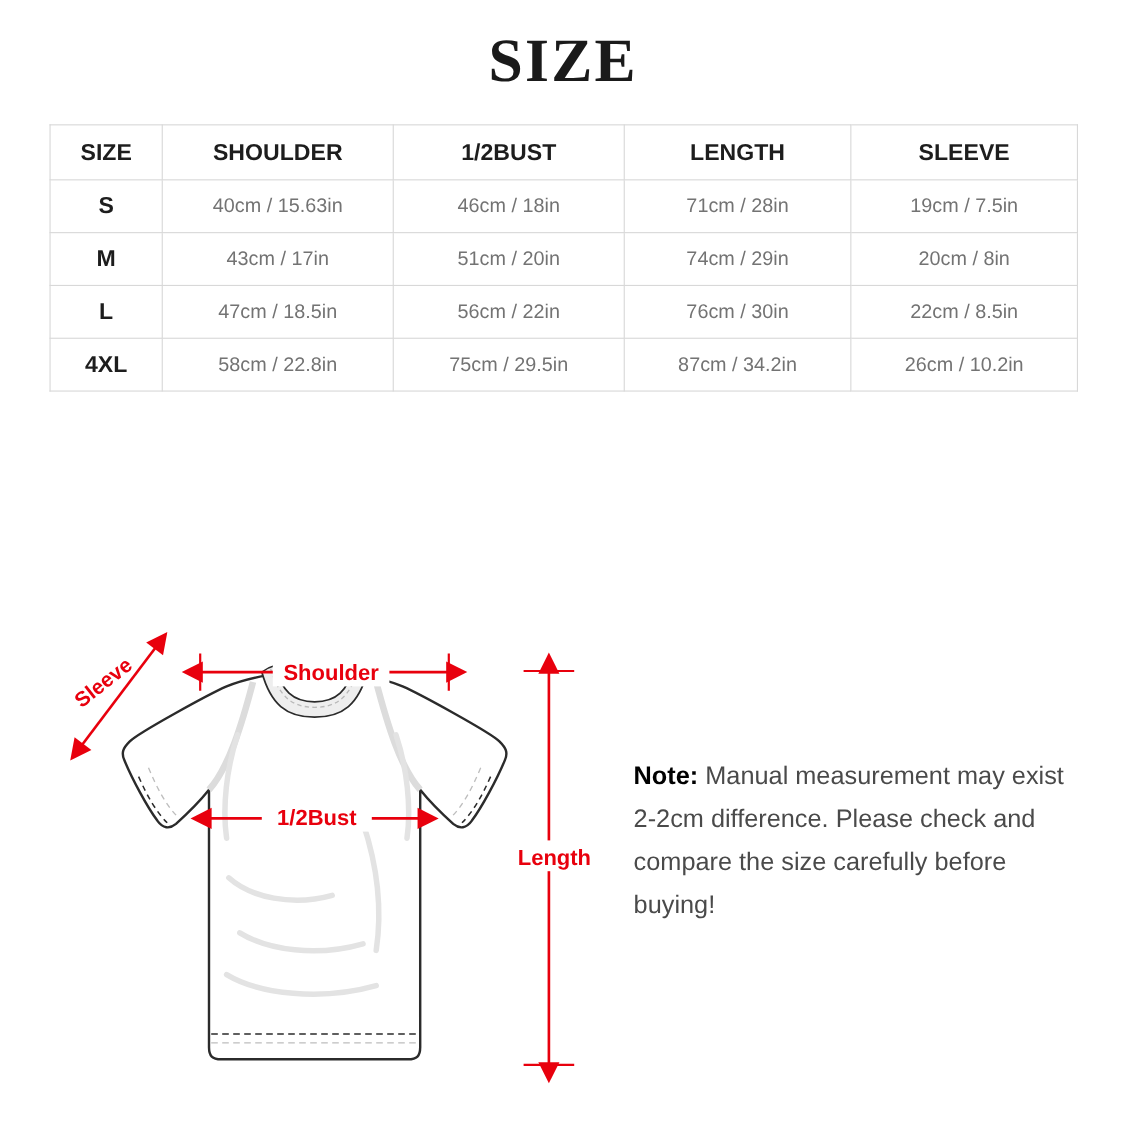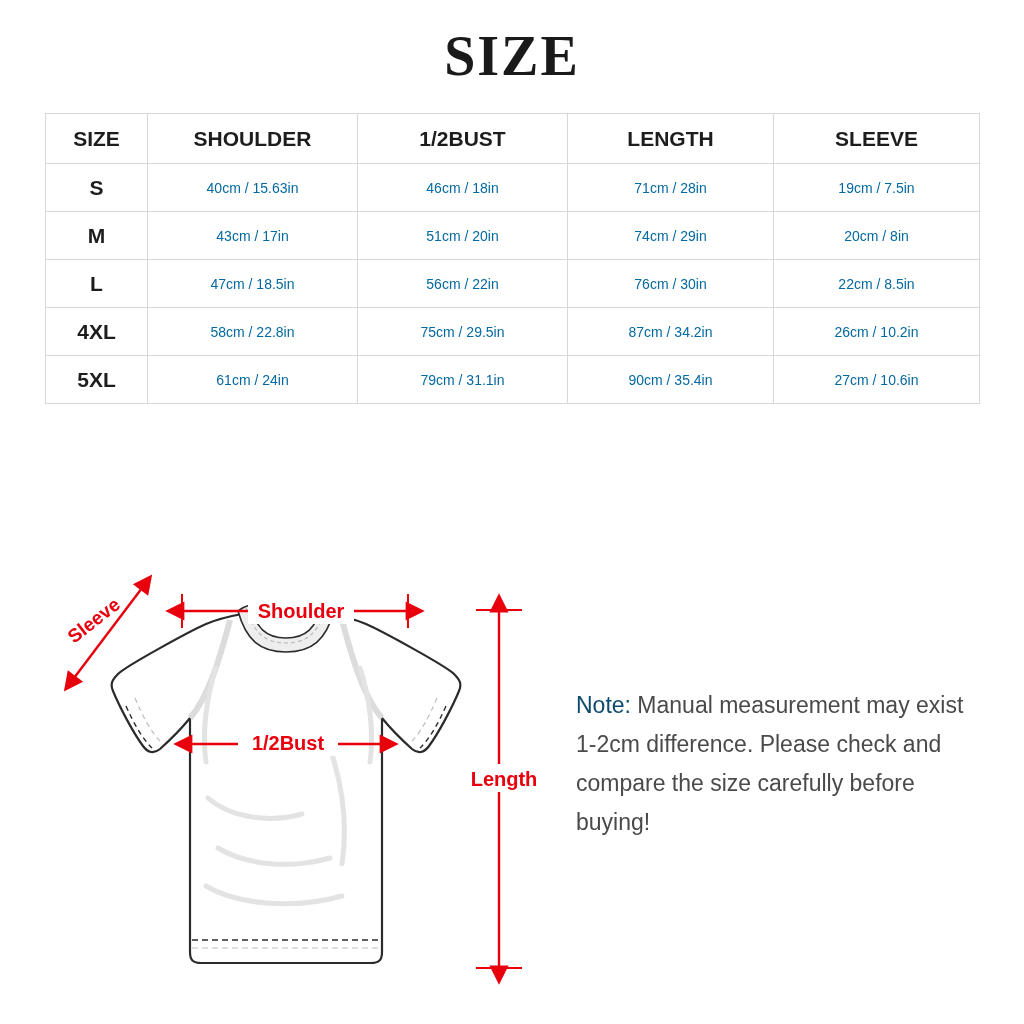--- a/index.html
+++ b/index.html
@@ -41,22 +41,22 @@
     width: 100%;
     border-collapse: collapse;
     table-layout: fixed;
   }
   table.size-table th,
   table.size-table td {
     border: 1px solid #d8d8d8;
     height: 45px;
     text-align: center;
     vertical-align: middle;
-    font-size: 14px;
-    color: #0369a1;
+    font-size: 18px;
+    color: #737373;
     font-weight: 400;
   }
   table.size-table thead th {
     font-size: 21px;
     font-weight: 700;
     color: #1d1d1d;
     height: 47px;
   }
   table.size-table tbody td.size-col {
     font-weight: 700;
@@ -82,21 +82,21 @@
   
   .note {
     position: absolute;
     top: 686px;
     left: 576px;
     width: 410px;
     font-size: 23px;
     line-height: 39px;
     color: #4a4a4a;
   }
-  .note .note-label { font-weight: 400; color:#0c4a6e; }
+  .note .note-label { font-weight: 700; color:#000000; }
 </style>
 </head>
 <body>
 
 <div class="title">SIZE</div>
 
 <div class="table-wrap">
   <table class="size-table">
     <colgroup>
       <col class="c0">
@@ -135,27 +135,20 @@
         <td>56cm / 22in</td>
         <td>76cm / 30in</td>
         <td>22cm / 8.5in</td>
       </tr>
       <tr>
         <td class="size-col">4XL</td>
         <td>58cm / 22.8in</td>
         <td>75cm / 29.5in</td>
         <td>87cm / 34.2in</td>
         <td>26cm / 10.2in</td>
-      </tr>
-      <tr>
-        <td class="size-col">5XL</td>
-        <td>61cm / 24in</td>
-        <td>79cm / 31.1in</td>
-        <td>90cm / 35.4in</td>
-        <td>27cm / 10.6in</td>
       </tr>
     </tbody>
   </table>
 </div>
 
 <div class="diagram">
   <svg width="520" height="460" viewBox="0 0 520 460" xmlns="http://www.w3.org/2000/svg">
     <defs>
       <marker id="arrL" markerWidth="9" markerHeight="9" refX="7.5" refY="4.5" orient="auto">
         <path d="M8.5,0.5 L0.5,4.5 L8.5,8.5 Z" fill="#e8000d"></path>
@@ -240,14 +233,14 @@
       <line x1="446" y1="62" x2="492" y2="62" stroke="#e8000d" stroke-width="2"></line>
       <line x1="446" y1="420" x2="492" y2="420" stroke="#e8000d" stroke-width="2"></line>
       <line x1="469" y1="62" x2="469" y2="420" stroke="#e8000d" stroke-width="2.4" marker-start="url(#arrL)" marker-end="url(#arrR)"></line>
       <rect x="432" y="216" width="84" height="28" fill="#ffffff"></rect>
       <text x="474" y="238" text-anchor="middle" font-family="Liberation Sans, sans-serif" font-size="20" font-weight="700" fill="#e8000d">Length</text>
     </g>
   </svg>
 </div>
 
 <div class="note">
-  <span class="note-label">Note:</span><span> Manual measurement may exist 1-2cm difference. Please check and compare the size carefully before buying!</span>
+  <span class="note-label">Note:</span><span> Manual measurement may exist 2-2cm difference. Please check and compare the size carefully before buying!</span>
 </div>
 
 </body></html>

